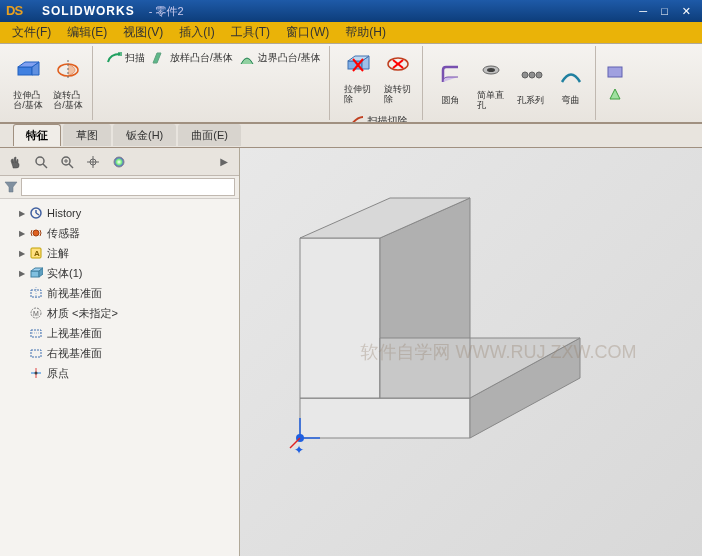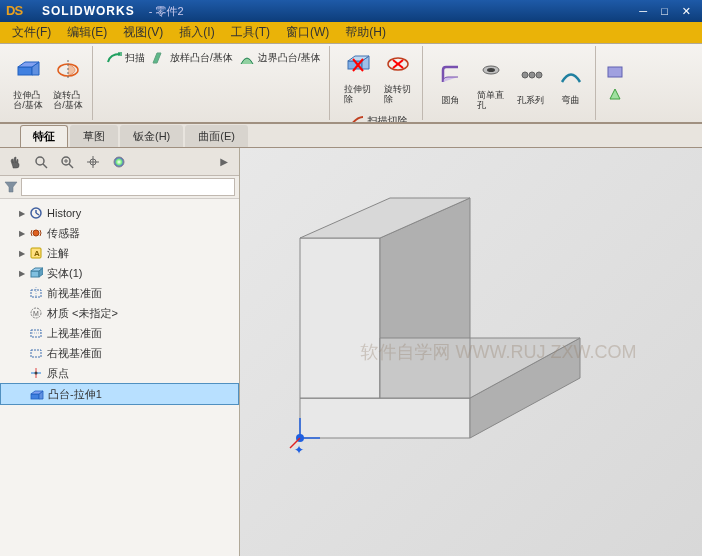--- a/index.html
+++ b/index.html
@@ -83,22 +83,22 @@
       font-size: 10px;
       color: #333;
     }
     .ribbon-btn-sm .icon-sm { width: 18px; height: 18px; display: flex; align-items: center; justify-content: center; }
 
     
     #ribbon-tabs {
       height: 24px;
       background: #e8e4de;
       display: flex;
-      align-items: center;
-      padding-left: 20px;
+      align-items: flex-start;
+      padding-left: 13px;
       border-bottom: 1px solid #a09080;
     }
     .ribbon-tab {
       padding: 3px 12px;
       font-size: 11px;
       cursor: pointer;
       border: 1px solid transparent;
       border-bottom: none;
       border-radius: 3px 3px 0 0;
       background: #d8d4ce;
@@ -575,31 +575,20 @@
         <div class="tree-icon">
           <svg width="14" height="14" viewBox="0 0 14 14">
             <line x1="7" y1="2" x2="7" y2="12" stroke="#e04040" stroke-width="1"></line>
             <line x1="2" y1="7" x2="12" y2="7" stroke="#2080e0" stroke-width="1"></line>
             <circle cx="7" cy="7" r="1.5" fill="#404040"></circle>
           </svg>
         </div>
         <span class="tree-label">原点</span>
       </div>
 
-      <div class="tree-item indent-1 highlighted">
-        <div class="expand-arrow" style="visibility:hidden;">▶</div>
-        <div class="tree-icon">
-          <svg width="14" height="14" viewBox="0 0 14 14">
-            <rect x="1" y="7" width="8" height="5" fill="#4080e0" stroke="#2060c0" stroke-width="0.8"></rect>
-            <polygon points="9,7 13,4 13,12 9,12" fill="#6090e0" stroke="#2060c0" stroke-width="0.8"></polygon>
-            <polygon points="1,7 5,4 13,4 9,7" fill="#80a0f0" stroke="#2060c0" stroke-width="0.8"></polygon>
-          </svg>
-        </div>
-        <span class="tree-label">凸台-拉伸1</span>
-      </div>
     </div>
   </div>
 
   <div id="viewport">
 
     <svg id="shape-svg" viewBox="0 0 430 340">
 
       <polygon points="30,280 200,280 200,240 30,240" fill="#e8e8e8" stroke="#888" stroke-width="1"></polygon>
 
       <polygon points="200,280 310,220 310,180 200,240" fill="#b0b0b0" stroke="#888" stroke-width="1"></polygon>

